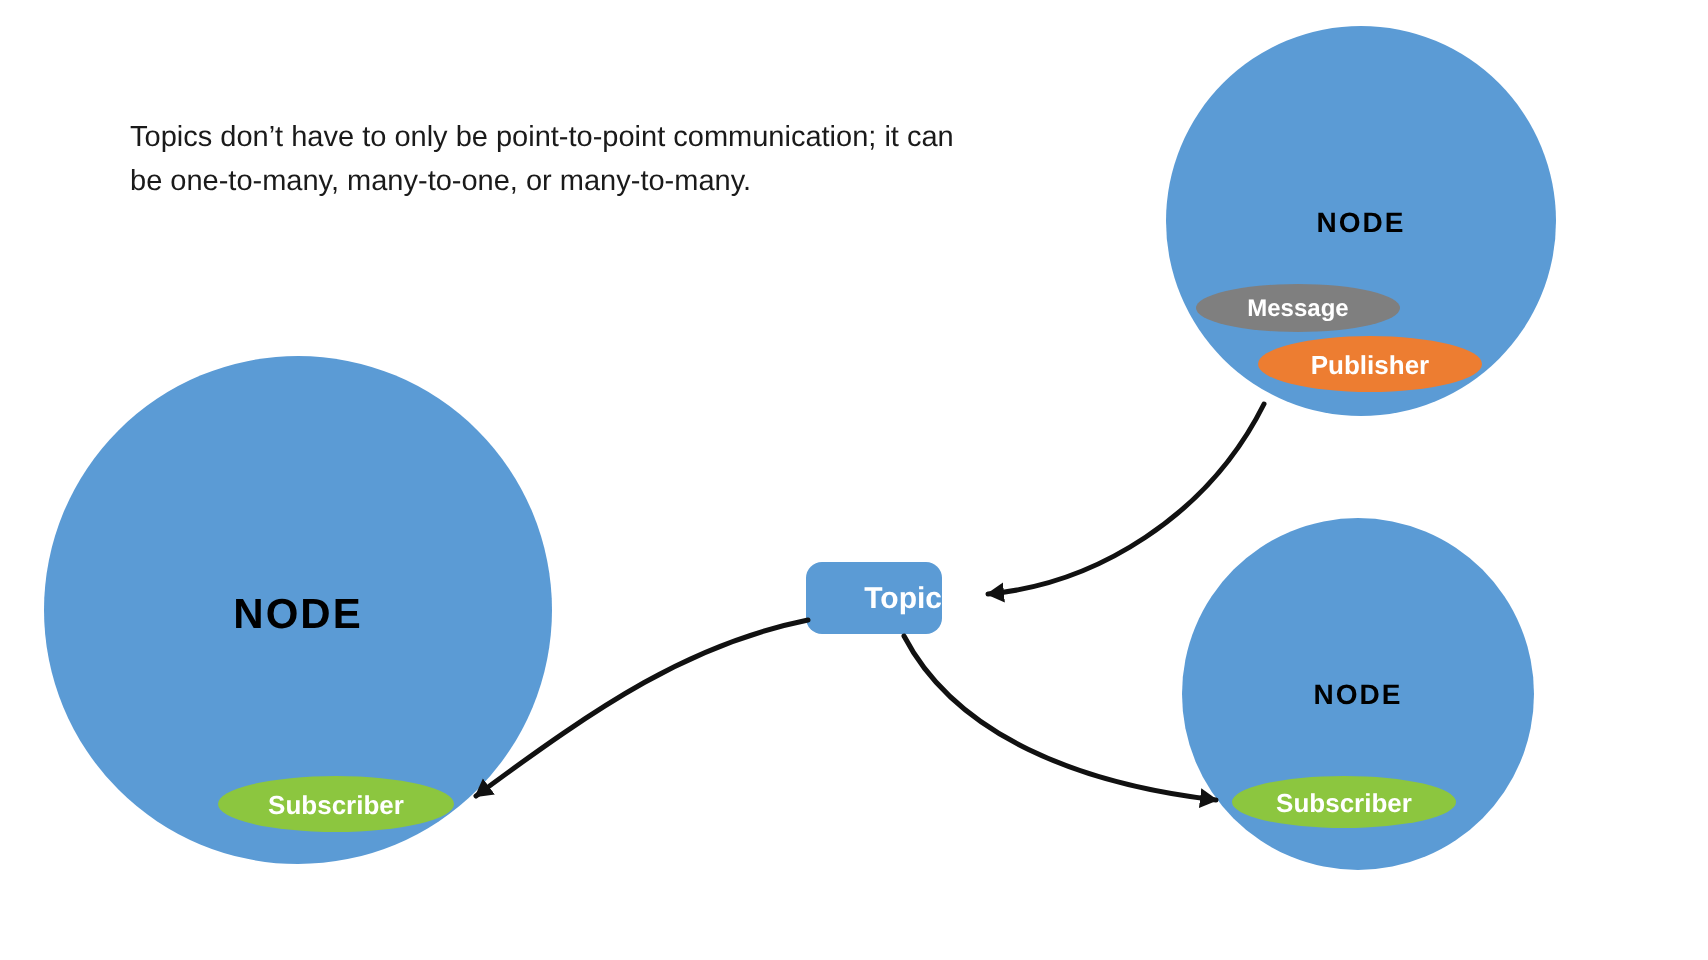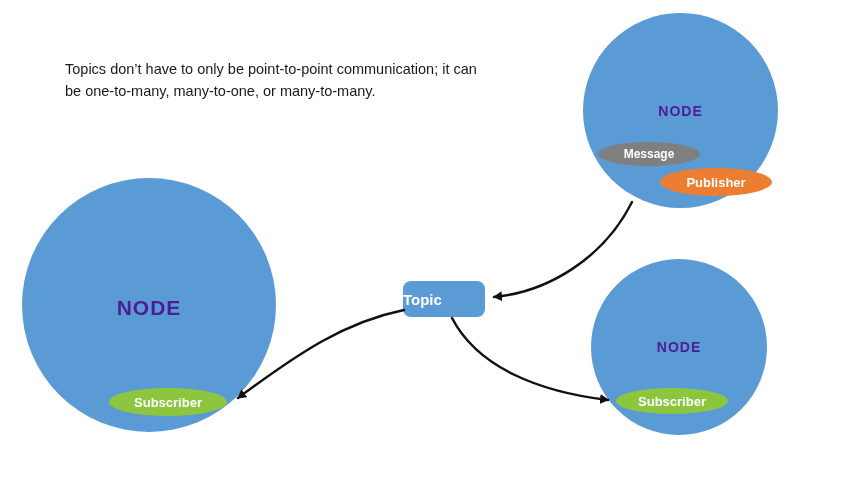--- a/index.html
+++ b/index.html
@@ -30,54 +30,54 @@
     background: #5B9BD5;
   }
   .circle-left   { left: 22px;  top: 178px; width: 254px; height: 254px; }
   .circle-tr     { left: 583px; top: 13px;  width: 195px; height: 195px; }
   .circle-br     { left: 591px; top: 259px; width: 176px; height: 176px; }
 
   .node-label {
     position: absolute;
     width: 100%;
     text-align: center;
-    color: #4c1d95;
+    color: #000000;
     font-weight: bold;
     letter-spacing: 1px;
   }
   .node-label-left { top: 118px; font-size: 21px; }
   .node-label-tr   { top: 90px;  font-size: 14px; }
   .node-label-br   { top: 80px;  font-size: 14px; }
 
   .pill {
     position: absolute;
     border-radius: 50%;
     display: flex;
     align-items: center;
     justify-content: center;
     color: #ffffff;
     font-weight: bold;
     font-size: 13px;
   }
   .pill-subscriber-left { left: 109px; top: 388px; width: 118px; height: 28px; background: #8CC63F; }
   .pill-message         { left: 598px; top: 142px; width: 102px; height: 24px; background: #7F7F7F; font-size: 12px; text-align: center; }
-  .pill-publisher       { left: 660px; top: 168px; width: 112px; height: 28px; background: #ED7D31; }
+  .pill-publisher       { left: 629px; top: 168px; width: 112px; height: 28px; background: #ED7D31; }
   .pill-subscriber-br   { left: 616px; top: 388px; width: 112px; height: 26px; background: #8CC63F; }
 
   .topic-box {
     position: absolute;
     left: 403px;
     top: 281px;
-    width: 82px;
+    width: 68px;
     height: 36px;
     background: #5B9BD5;
     border-radius: 8px;
     display: flex;
     align-items: center;
-    justify-content: flex-start;
+    justify-content: flex-end;
     color: #ffffff;
     font-weight: bold;
     font-size: 15px;
   }
   .arrows {
     position: absolute;
     left: 0;
     top: 0;
     pointer-events: none;
   }

